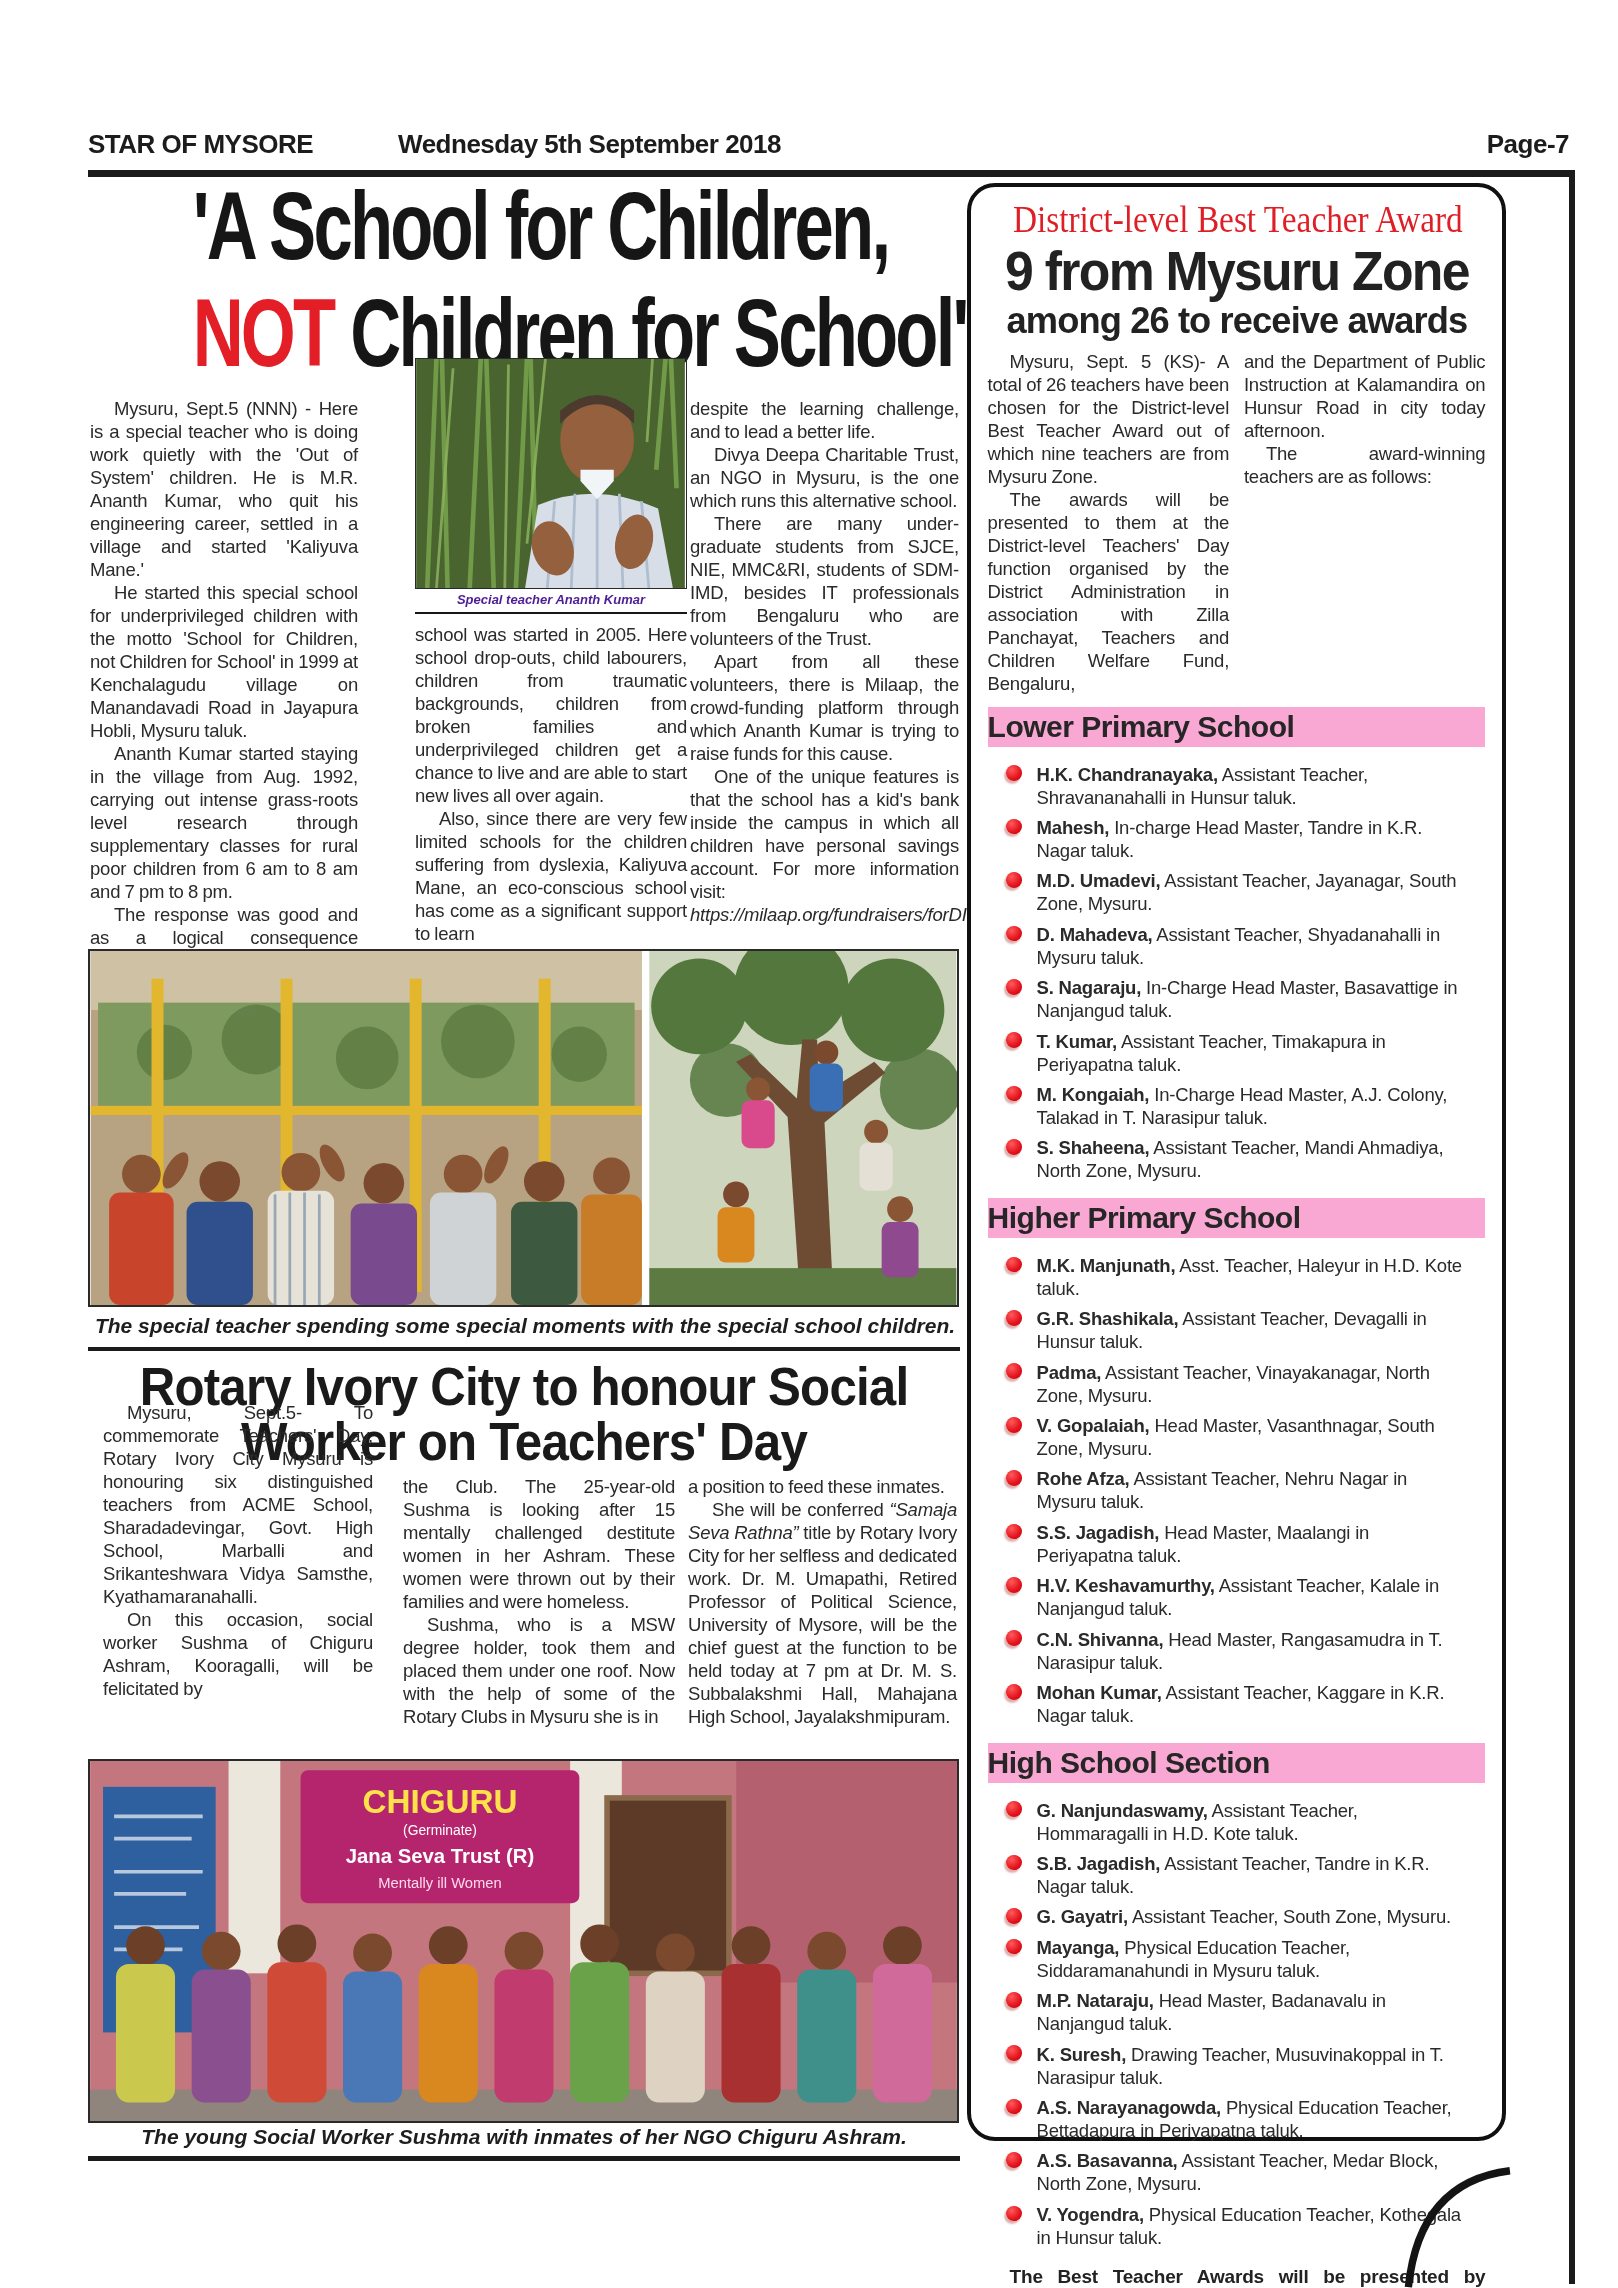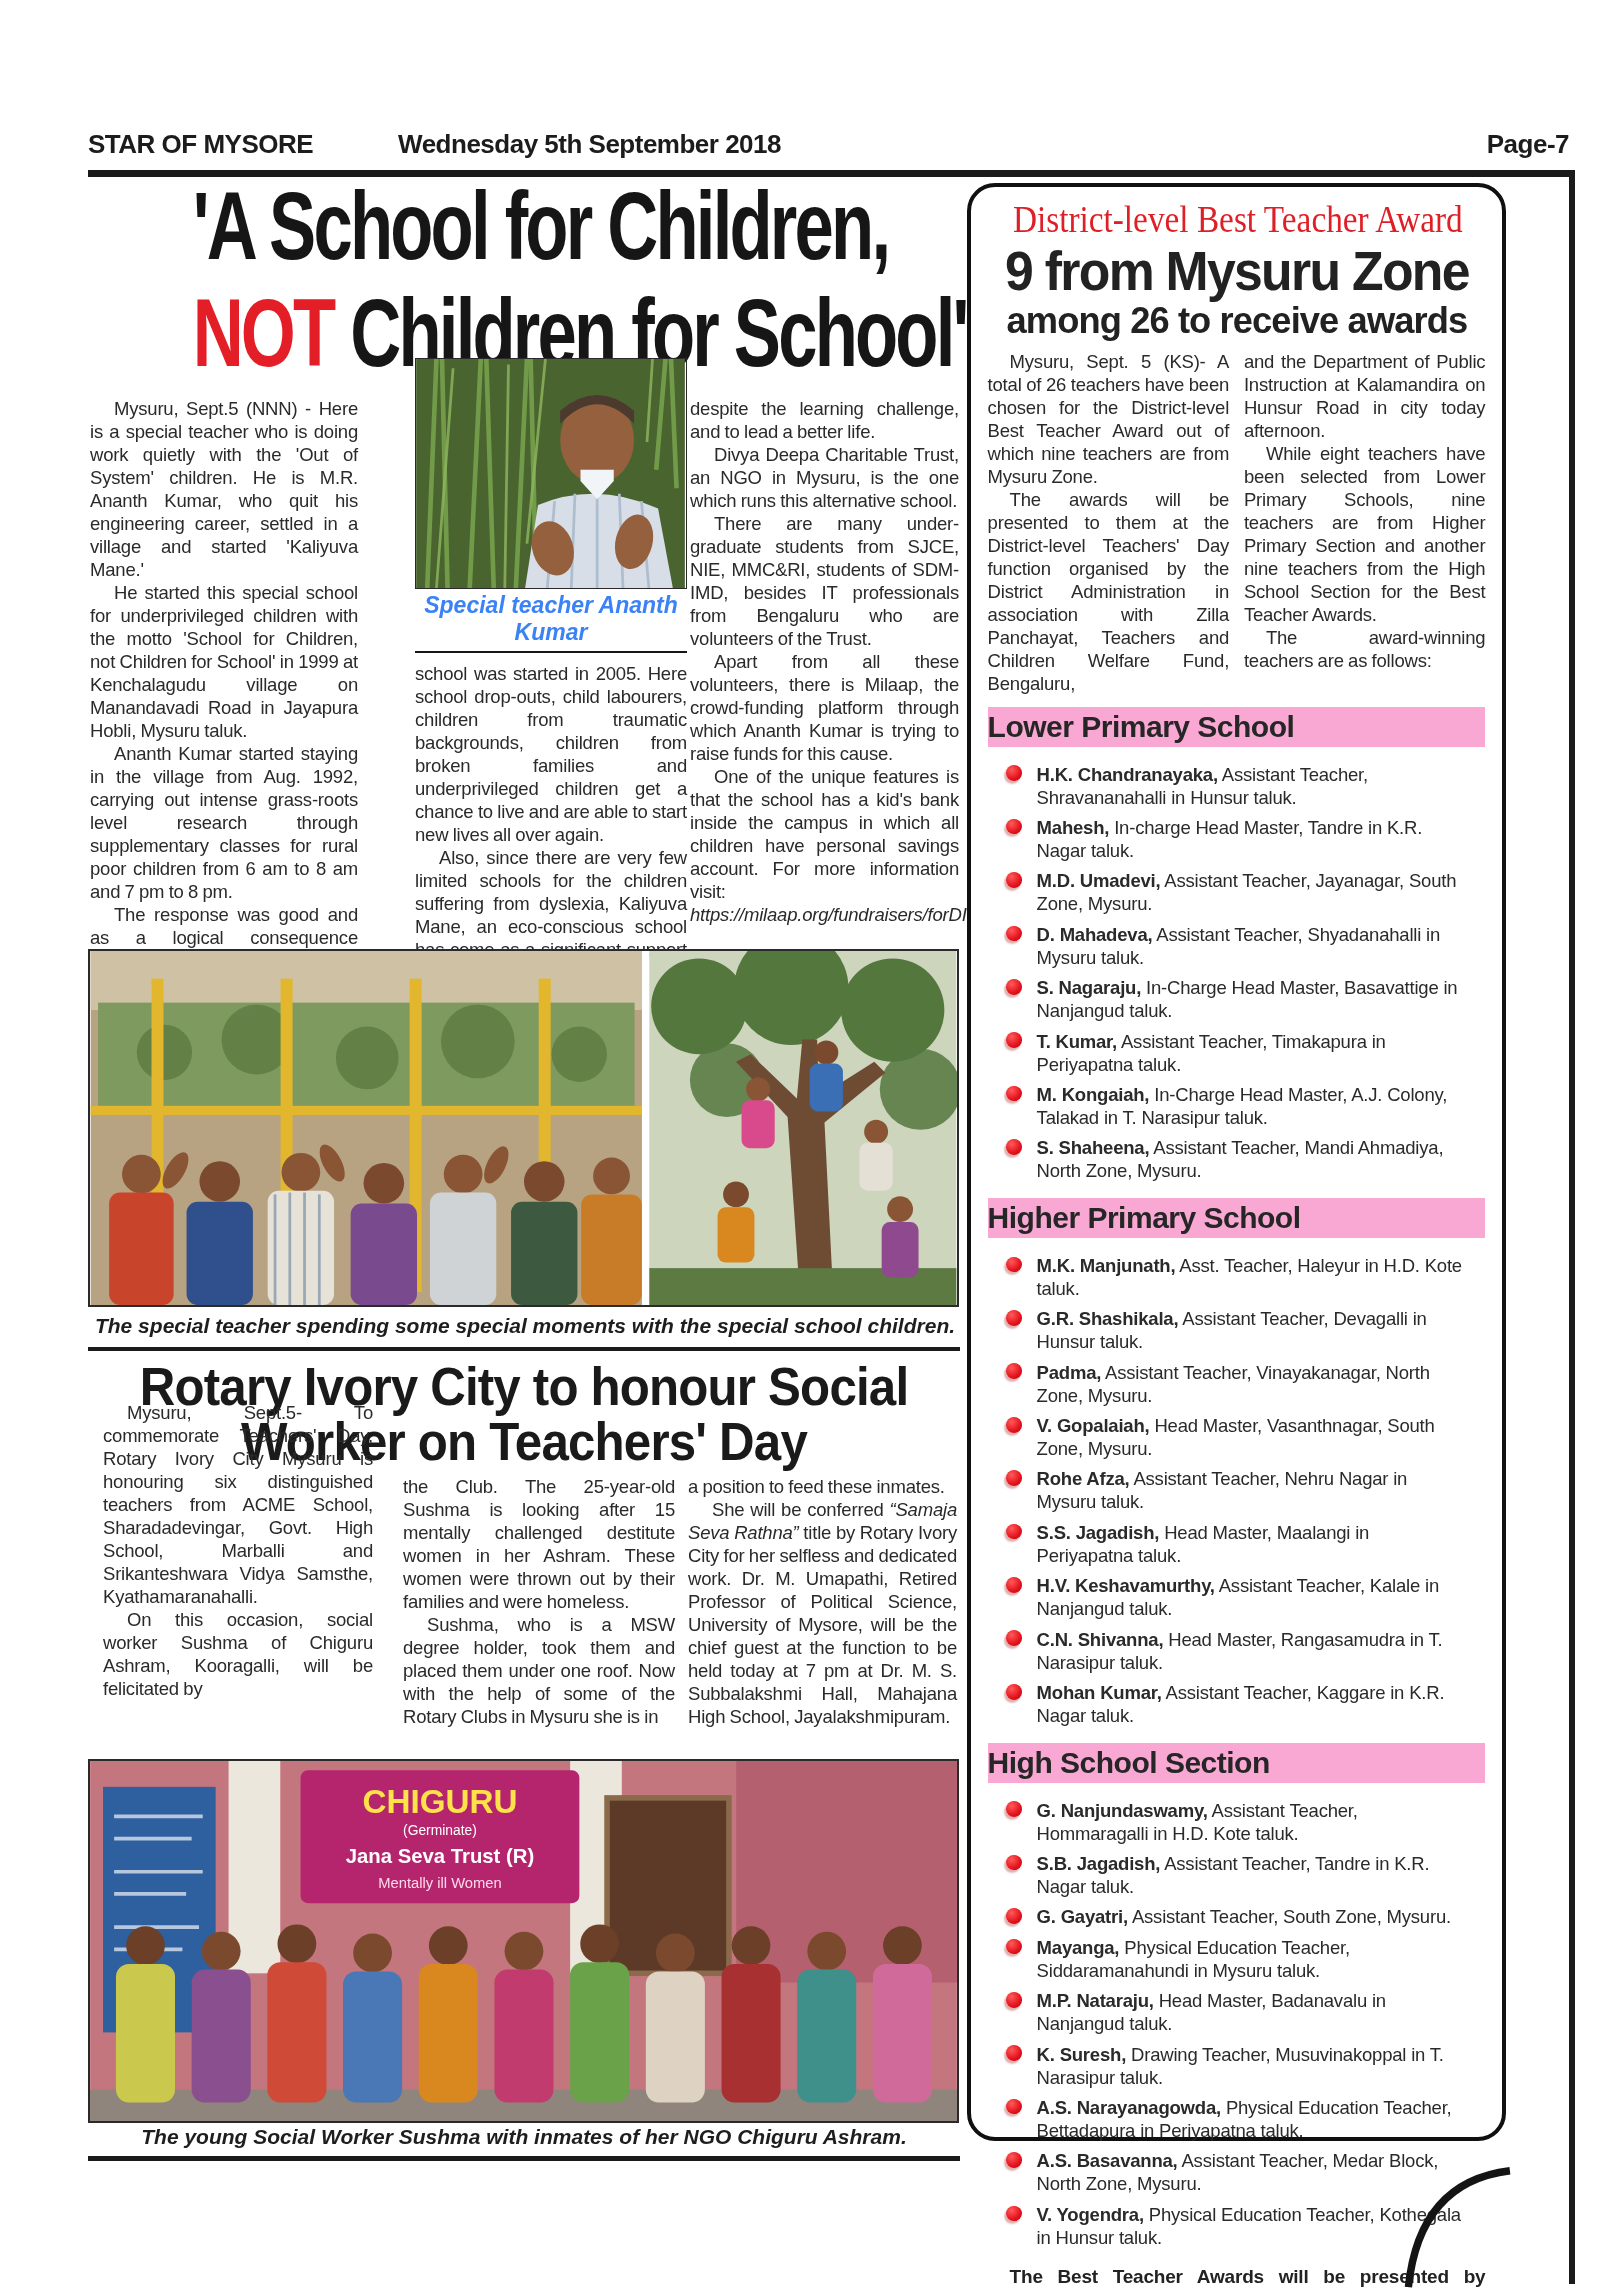--- a/index.html
+++ b/index.html
@@ -20,22 +20,22 @@
   .red{color:#e31e26;}
   
   .bodycol{position:absolute;font-size:18.5px;line-height:23px;letter-spacing:-0.2px;word-spacing:-0.6px;
            text-align:justify;color:#2a2a2a;}
   .bodycol p{margin:0;text-indent:24px;}
   .cont p:first-child{text-indent:0;}
   .ital{font-style:italic;}
   
   .photo-frame{border:1.8px solid #2a2a2a;display:block;}
   .photo-frame svg{display:block;}
-  .pcap{font-weight:bold;font-style:italic;font-size:23px;text-align:center;padding:2.8px 0 5.5px;
-        border-bottom:2.8px solid #161616;color:#3b82f6;}
+  .pcap{font-weight:bold;font-style:italic;font-size:13px;text-align:center;padding:2.8px 0 5.5px;
+        border-bottom:2.8px solid #161616;color:#4c1d95;}
   .bigcap{position:absolute;font-weight:bold;font-style:italic;font-size:21px;text-align:center;color:#1e1e1e;}
   .hrule{position:absolute;background:#1b1b1b;}
   
   .rotary-head{position:absolute;left:88px;top:1359px;width:872px;text-align:center;color:#1a1a1a;}
   .rotary-head .rl{display:block;white-space:nowrap;font-weight:bold;font-size:53px;line-height:55px;
                    letter-spacing:-0.9px;transform:scaleX(0.93);transform-origin:50% 50%;}
   
   .award-box{position:absolute;left:967px;top:183px;width:539px;height:1958px;border:4.6px solid #101010;
              border-radius:28px;box-sizing:border-box;background:#fff;padding:9.2px 16.6px 13px;}
   .kicker{font-family:"Liberation Serif", serif;font-size:37px;color:#df1f26;text-align:center;white-space:nowrap;
@@ -293,21 +293,20 @@
     <div class="award-h1">9 from Mysuru Zone</div>
     <div class="award-h2">among 26 to receive awards</div>
 
     <div class="intro">
       <div class="icol">
           <p>Mysuru, Sept. 5 (KS)- A total of 26 teachers have been chosen for the District-level Best Teacher Award out of which nine teachers are from Mysuru Zone.</p>
           <p>The awards will be presented to them at the District-level Teachers' Day function organised by the District Administration in association with Zilla Panchayat, Teachers and Children Welfare Fund, Bengaluru,</p>
         </div>
       <div class="icol cont">
           <p>and the Department of Public Instruction at Kalamandira on Hunsur Road in city today afternoon.</p>
-          <p>While eight teachers have been selected from Lower Primary Schools, nine teachers are from Higher Primary Section and another nine teachers from the High School Section for the Best Teacher Awards.</p>
           <p>The award-winning teachers are as follows:</p>
         </div>
     </div>
 
     <div class="secbar">Lower Primary School</div>
     <div class="tlist">
         <div class="li"><span class="dot"></span><span class="nm">H.K. Chandranayaka,</span><span> Assistant Teacher, Shravananahalli in Hunsur taluk.</span></div>
         <div class="li"><span class="dot"></span><span class="nm">Mahesh,</span><span> In-charge Head Master, Tandre in K.R. Nagar taluk.</span></div>
         <div class="li"><span class="dot"></span><span class="nm">M.D. Umadevi,</span><span> Assistant Teacher, Jayanagar, South Zone, Mysuru.</span></div>
         <div class="li"><span class="dot"></span><span class="nm">D. Mahadeva,</span><span> Assistant Teacher, Shyadanahalli in Mysuru taluk.</span></div>

